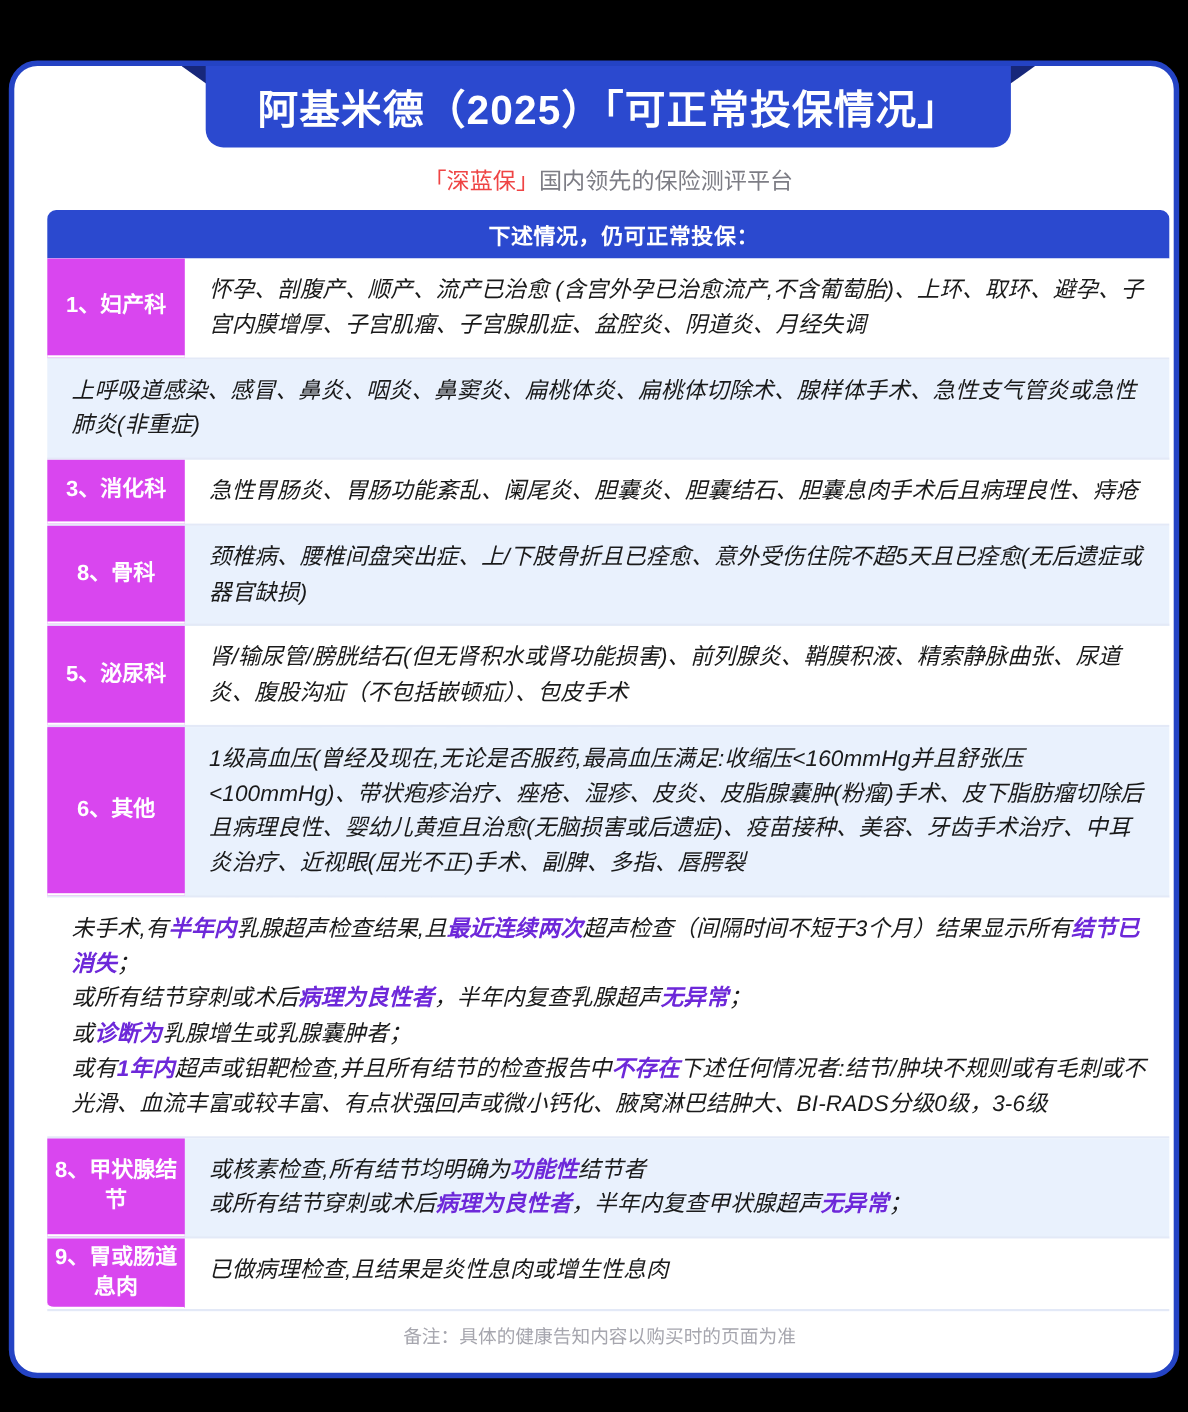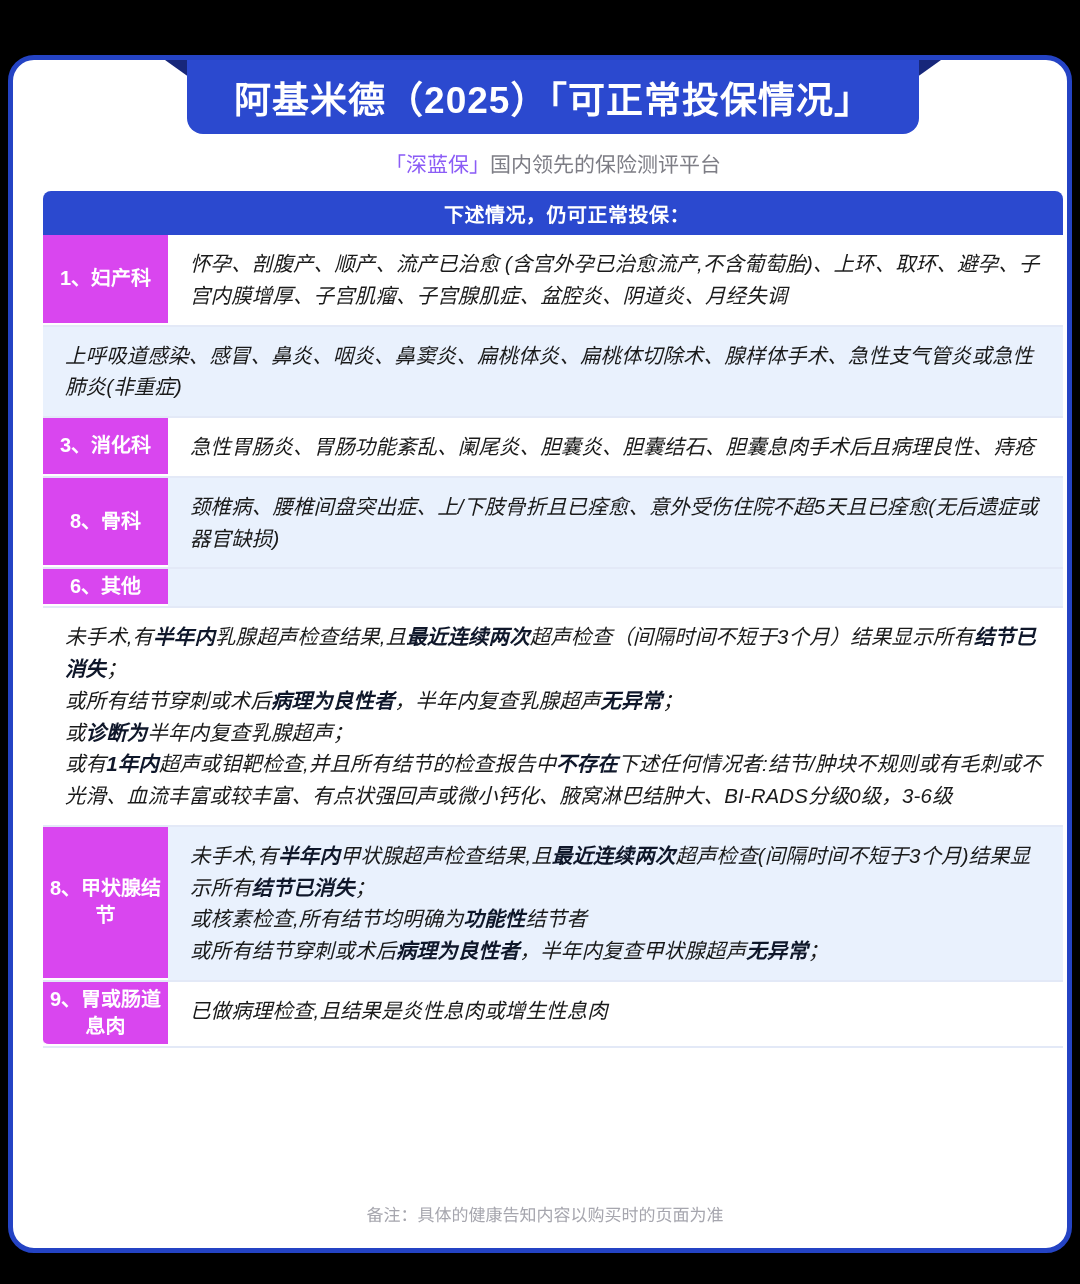--- a/index.html
+++ b/index.html
@@ -87,21 +87,21 @@
     left: 0;
     top: 88px;
     width: 1080px;
     text-align: center;
     font-size: 21px;
     color: #7d7d85;
     z-index: 4;
     white-space: nowrap;
   }
   .subtitle .brand {
-    color: #8b5cf6;
+    color: #ef4444;
     font-family: Liberation Mono, monospace;
   }
 
   
   .table {
     position: absolute;
     left: 30px;
     top: 131px;
     width: 1020px;
     z-index: 3;
@@ -153,21 +153,21 @@
   .row-body {
     flex: 1 1 auto;
     padding: 13px 16px 13px 22px;
     box-sizing: border-box;
     font-size: 20.5px;
     line-height: 1.55;
     color: #1a1a1a;
     letter-spacing: 0.1px;
   }
   .row-body .hl {
-    color: #0f172a;
+    color: #6d28d9;
     font-weight: bold;
   }
   .row-body p {
     margin: 0;
     font-style: italic;
   }
 
   
   .footer-note {
     position: absolute;
@@ -264,35 +264,43 @@
             <div class="row-body">
               <p><span>急性胃肠炎、胃肠功能紊乱、阑尾炎、胆囊炎、胆囊结石、胆囊息肉手术后且病理良性、痔疮</span></p>
             </div>
           </div>
           <div class="row alt">
             <div class="row-label">8、骨科</div>
             <div class="row-body">
               <p><span>颈椎病、腰椎间盘突出症、上/下肢骨折且已痊愈、意外受伤住院不超5天且已痊愈(无后遗症或器官缺损)</span></p>
             </div>
           </div>
+          <div class="row">
+            <div class="row-label">5、泌尿科</div>
+            <div class="row-body">
+              <p><span>肾/输尿管/膀胱结石(但无肾积水或肾功能损害)、前列腺炎、鞘膜积液、精索静脉曲张、尿道炎、腹股沟疝（不包括嵌顿疝）、包皮手术</span></p>
+            </div>
+          </div>
           <div class="row alt">
             <div class="row-label">6、其他</div>
+            <div class="row-body">
+              <p><span>1级高血压(曾经及现在,无论是否服药,最高血压满足:收缩压&lt;160mmHg并且舒张压&lt;100mmHg)、带状疱疹治疗、痤疮、湿疹、皮炎、皮脂腺囊肿(粉瘤)手术、皮下脂肪瘤切除后且病理良性、婴幼儿黄疸且治愈(无脑损害或后遗症)、疫苗接种、美容、牙齿手术治疗、中耳炎治疗、近视眼(屈光不正)手术、副脾、多指、唇腭裂</span></p>
+            </div>
           </div>
           <div class="row">
             <div class="row-body">
               <p><span>未手术,有</span><span class="hl">半年内</span><span>乳腺超声检查结果,且</span><span class="hl">最近连续两次</span><span>超声检查（间隔时间不短于3个月）结果显示所有</span><span class="hl">结节已消失</span><span>；</span></p>
               <p><span>或所有结节穿刺或术后</span><span class="hl">病理为良性者</span><span>，半年内复查乳腺超声</span><span class="hl">无异常</span><span>；</span></p>
-              <p><span>或</span><span class="hl">诊断为</span><span>半年内复查乳腺超声；</span></p>
+              <p><span>或</span><span class="hl">诊断为</span><span>乳腺增生或乳腺囊肿者；</span></p>
               <p><span>或有</span><span class="hl">1年内</span><span>超声或钼靶检查,并且所有结节的检查报告中</span><span class="hl">不存在</span><span>下述任何情况者:结节/肿块不规则或有毛刺或不光滑、血流丰富或较丰富、有点状强回声或微小钙化、腋窝淋巴结肿大、BI-RADS分级0级，3-6级</span></p>
             </div>
           </div>
           <div class="row alt">
             <div class="row-label">8、甲状腺结节</div>
             <div class="row-body">
-              <p><span>未手术,有</span><span class="hl">半年内</span><span>甲状腺超声检查结果,且</span><span class="hl">最近连续两次</span><span>超声检查(间隔时间不短于3个月)结果显示所有</span><span class="hl">结节已消失</span><span>；</span></p>
               <p><span>或核素检查,所有结节均明确为</span><span class="hl">功能性</span><span>结节者</span></p>
               <p><span>或所有结节穿刺或术后</span><span class="hl">病理为良性者</span><span>，半年内复查甲状腺超声</span><span class="hl">无异常</span><span>；</span></p>
             </div>
           </div>
           <div class="row">
             <div class="row-label">9、胃或肠道息肉</div>
             <div class="row-body">
               <p><span>已做病理检查,且结果是炎性息肉或增生性息肉</span></p>
             </div>
           </div>

